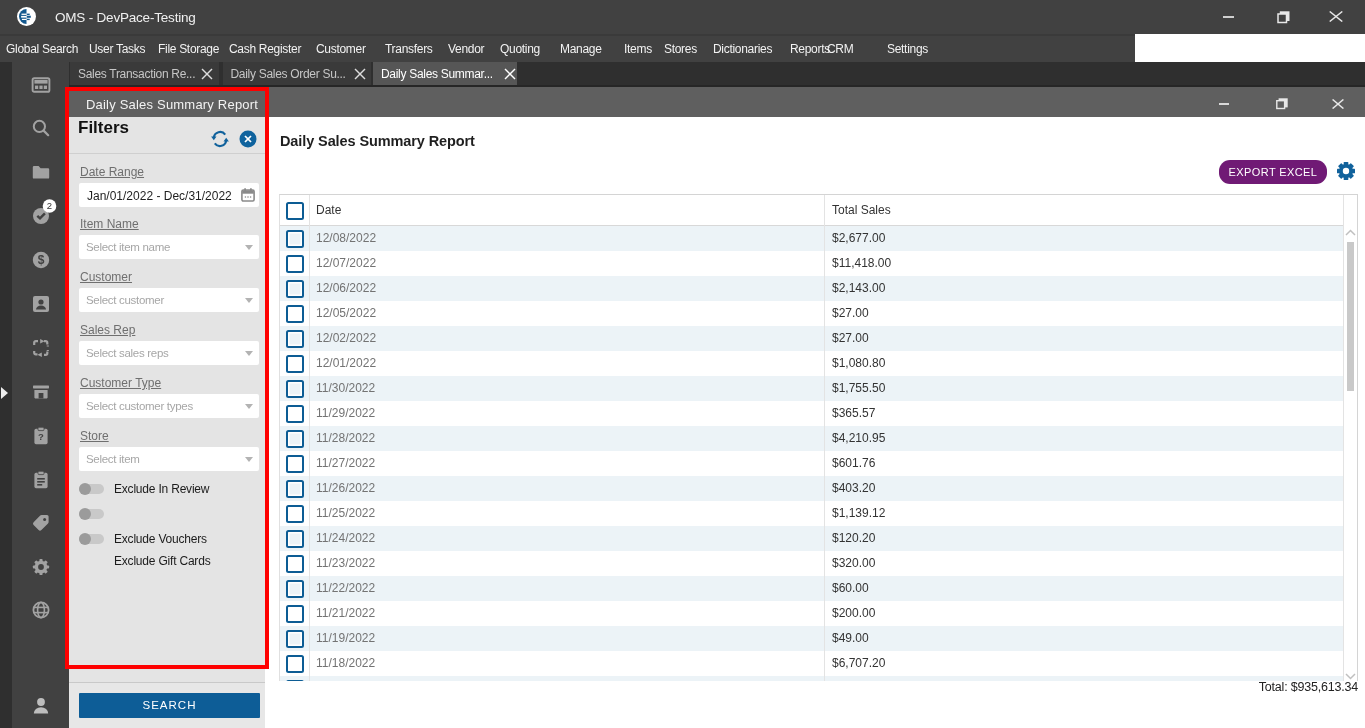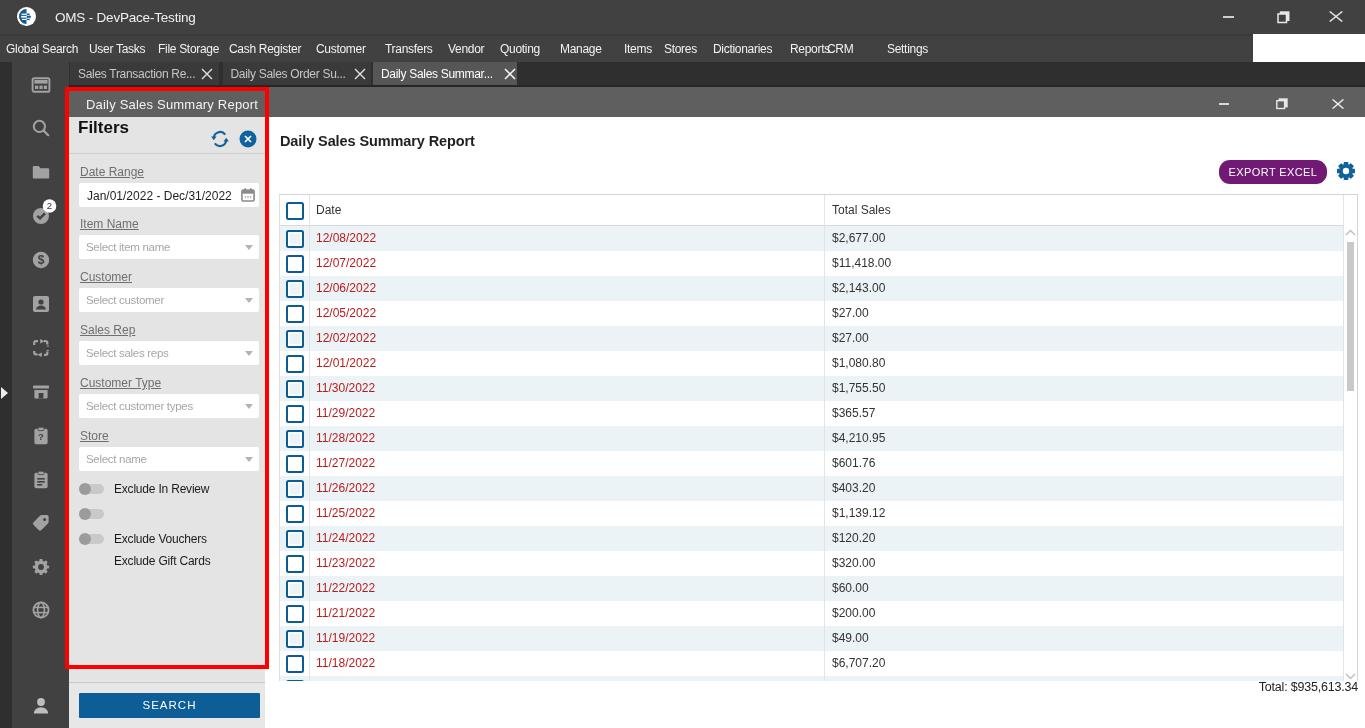--- a/index.html
+++ b/index.html
@@ -5,21 +5,21 @@
 * { margin:0; padding:0; box-sizing:border-box; }
 html,body { width:1365px; height:728px; overflow:hidden; background:#fff; }
 body { font-family:"Liberation Sans", sans-serif; }
 #root { position:relative; width:1365px; height:728px; overflow:hidden;padding-left:8px; }
 .abs { position:absolute; }
 
 
 #titlebar { position:absolute; left:0; top:0; width:1365px; height:34px; background:#414141; }
 #titlebar .title { position:absolute; left:55px; top:10px; font-size:13.5px; color:#f0f0f0; letter-spacing:-0.2px; }
 
-#menubar { position:absolute; left:0; top:34px; width:1253px; height:28px; background:#414141; border-top:2px solid #3a3a3a; }
+#menubar { position:absolute; left:0; top:34px; width:1135px; height:28px; background:#414141; border-top:2px solid #3a3a3a; }
 #menubar .mi { position:absolute; top:6px; font-size:12px; letter-spacing:-0.3px; color:#f2f2f2; }
 
 
 #darkstrip { position:absolute; left:0; top:62px; width:12px; height:666px; background:#2f2f2f; }
 #sidebar { position:absolute; left:12px; top:62px; width:57px; height:666px; background:#414141; }
 
 
 #tabstrip { position:absolute; left:69px; top:62px; width:1296px; height:25px; background:#2f2f2f; border-bottom:2px solid #262626; }
 .tab { position:absolute; top:0; height:23px; background:#3a3a3a; }
 .tab.active { background:#565656; }
@@ -36,21 +36,21 @@
 #exportbtn { position:absolute; left:1219px; top:160px; width:108px; height:24px; background:#701a75; color:#fff; font-size:11px; letter-spacing:0.4px; text-align:center; line-height:24px; border-radius:11px; }
 
 
 #tablewrap { position:absolute; left:279px; top:194px; width:1079px; height:487px; border-top:1px solid #d4d4d4; border-left:1px solid #e0e0e0; border-right:1px solid #d4d4d4; overflow:hidden; }
 .trow { position:relative; width:1063px; height:25px; }
 .trow.blue { background:#ecf3f7; }
 .trow .cb, #thead .cb { position:absolute; left:5.5px; top:3.5px; width:18px; height:18px; border:2.5px solid #0c5c94; border-radius:2.5px; box-shadow:inset 0 0 0 1.5px #fff; }
 #thead { position:relative; width:1079px; height:31px; background:#fff; }
 #thead .cb { top:6.5px; }
 #thead .hl { position:absolute; top:8px; font-size:12px; color:#333; }
-.trow .c1 { position:absolute; left:36px; top:5px; font-size:12px; color:#b91c1c; }
+.trow .c1 { position:absolute; left:36px; top:5px; font-size:12px; color:#737373; }
 .trow .c2 { position:absolute; left:552px; top:5px; font-size:12px; color:#333; }
 .vline { position:absolute; top:0; width:1px; height:487px; background:#e3e3e3; }
 #scrollthumb { position:absolute; left:1067px; top:47px; width:7px; height:149px; background:#c9c9c9; }
 
 #totalbar { position:absolute; right:7px; top:680px; font-size:12.5px; letter-spacing:-0.2px; color:#222; }
 
 
 #fpanel { position:absolute; left:69px; top:87px; width:196px; height:641px; background:#e4e4e4; }
 #fpheader { position:absolute; left:0; top:0; width:196px; height:30px; background:#5f5f5f; }
 #fpheader .t { position:absolute; left:17px; top:10px; font-size:13px; letter-spacing:0.2px; color:#f2f2f2; }
@@ -412,21 +412,21 @@
         </div>
     <div class="finput" style="top:224px;">
           <div class="ph">Select sales reps</div>
           <div class="arrow"></div>
         </div>
     <div class="finput" style="top:277px;">
           <div class="ph">Select customer types</div>
           <div class="arrow"></div>
         </div>
     <div class="finput" style="top:330px;">
-          <div class="ph">Select name</div>
+          <div class="ph">Select item</div>
           <div class="arrow"></div>
         </div>
     <div class="toggle" style="top:367px;">
           <div class="knob"></div>
         </div>
         <div class="tlabel" style="top:365px;">Exclude In Review</div>
     <div class="toggle" style="top:392px;">
           <div class="knob"></div>
         </div>
         <div class="tlabel" style="top:390px;margin-top:47px;">Exclude Gift Cards</div>

